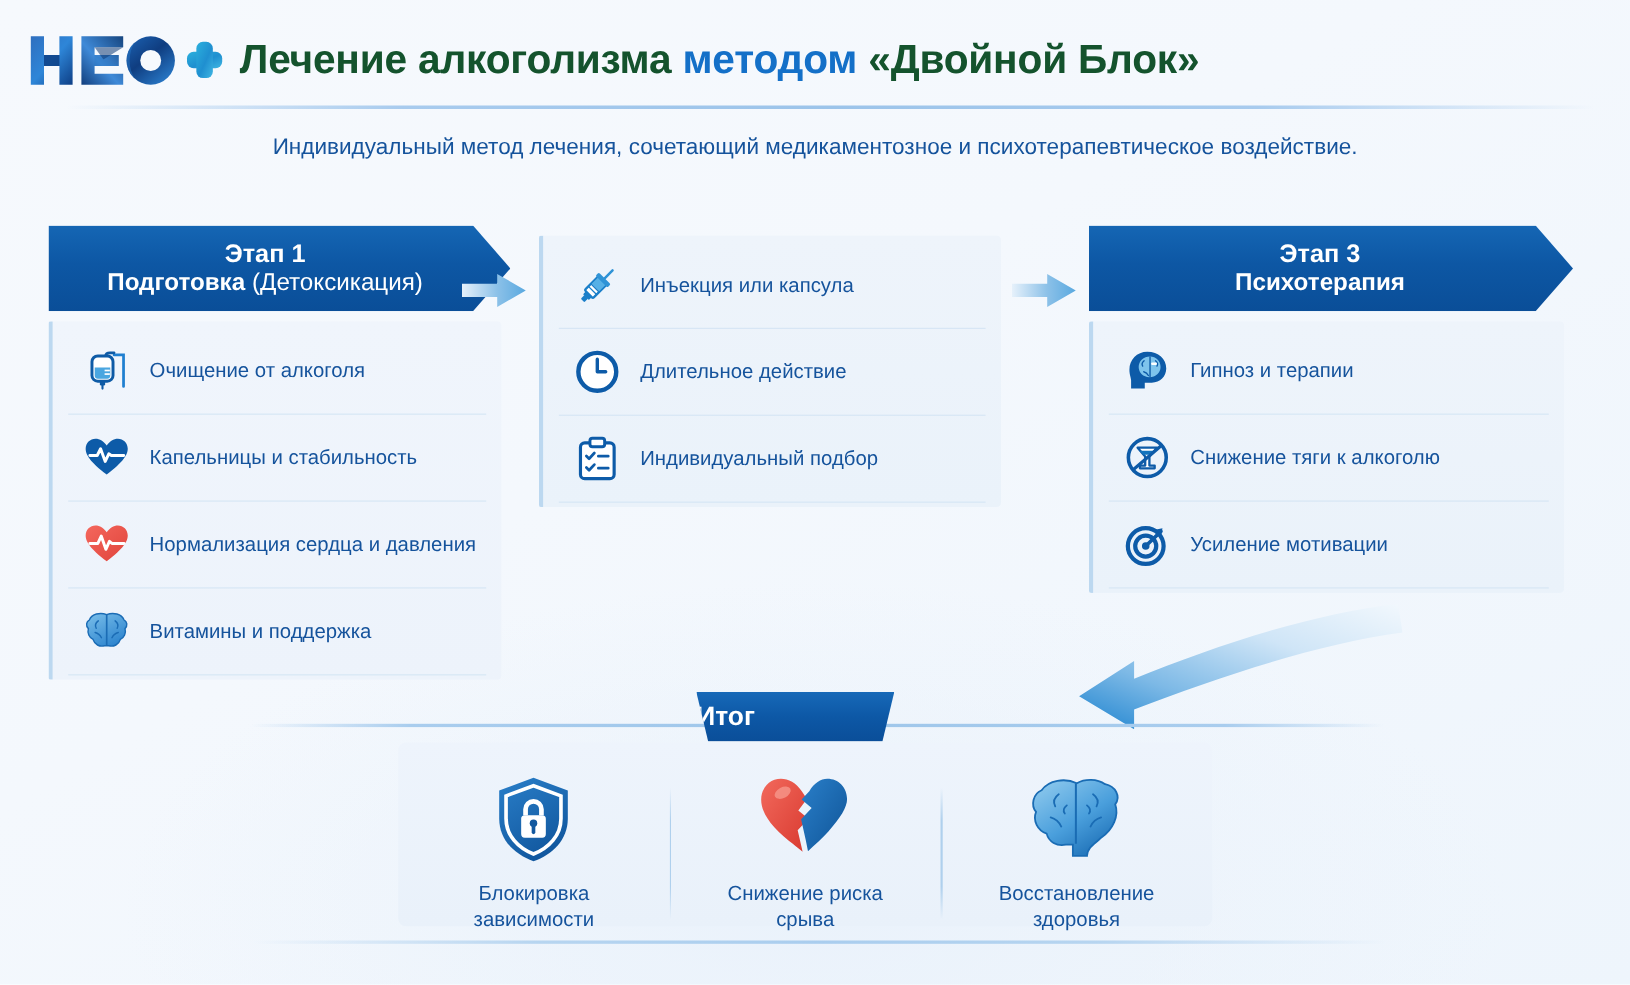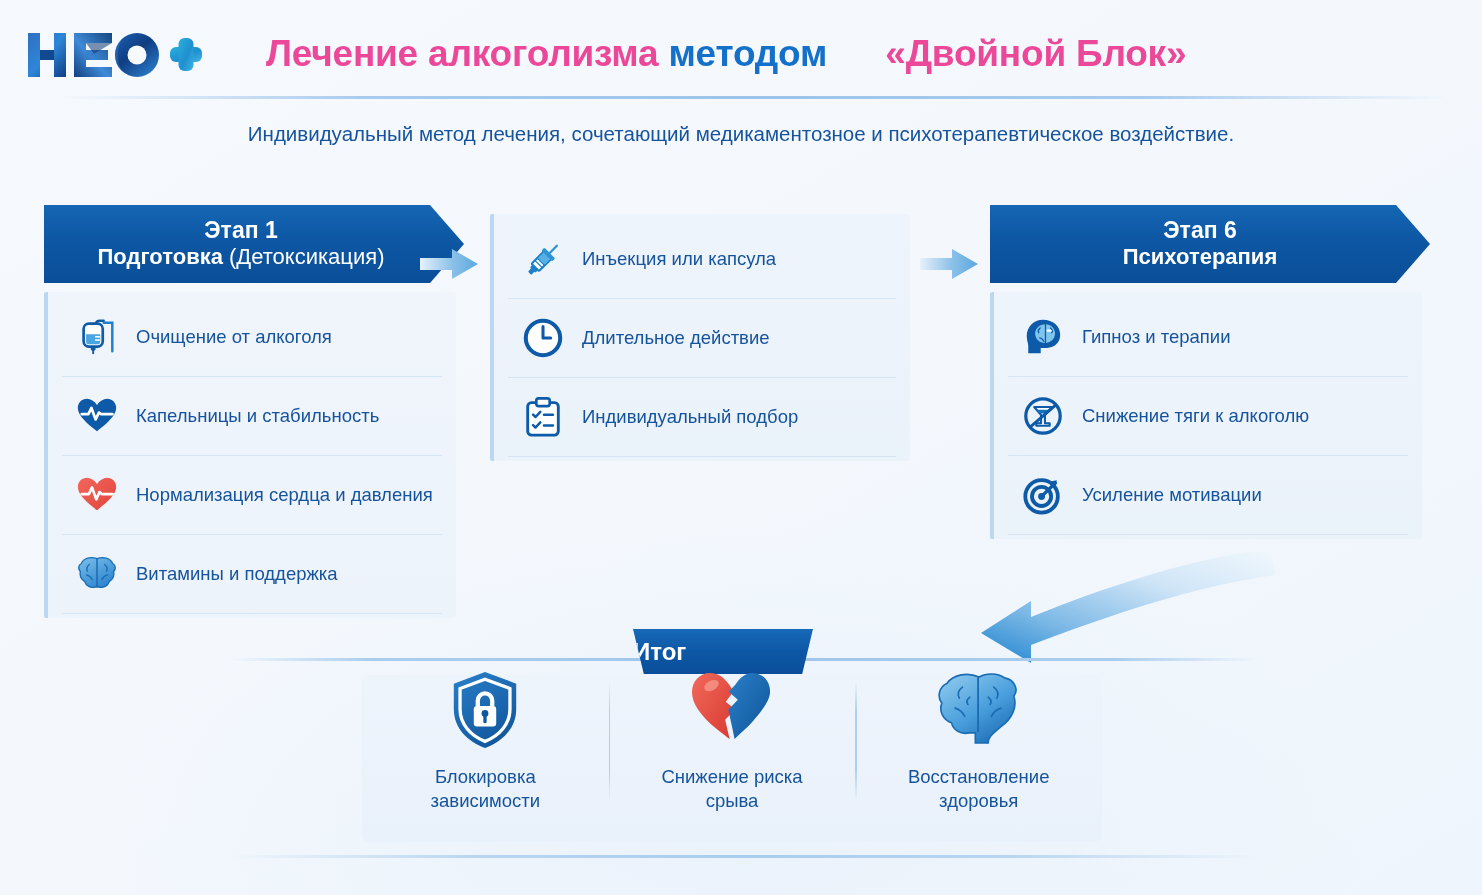--- a/index.html
+++ b/index.html
@@ -18,21 +18,21 @@
   #stage { position:relative; width:1482px; height:895px; }
 
   
   .header { position:absolute; left:0; top:0; width:1482px; height:100px; }
   .logo { position:absolute; left:24px; top:27px; width:180px; height:56px; }
   .title {
     position:absolute; left:218px; top:33px;
     font-size:37px; font-weight:bold; letter-spacing:-0.2px;
     white-space:nowrap;
   }
-  .t-dark  { color:#ec4899;margin-left:48px; }
+  .t-dark  { color:#14532d; }
   .t-mid   { color:#1470c8; }
   .hr-soft {
     position:absolute; left:60px; top:96px; width:1390px; height:3px;
     background:linear-gradient(90deg, rgba(168,203,238,0) 0%, #a8cbee 22%, #9cc4ea 50%, #a8cbee 78%, rgba(168,203,238,0) 100%);
     border-radius:2px;
   }
   .subtitle {
     position:absolute; left:0; top:122px; width:1482px;
     text-align:center; font-size:20.5px; color:#15539c; font-weight:400;
   }
@@ -92,21 +92,21 @@
     clip-path: polygon(0 0, 100% 0, 94% 100%, 6% 100%);
     display:flex; align-items:center; justify-content:flex-start;
     color:#fff; font-size:24px; font-weight:bold;
     box-shadow:0 2px 3px rgba(20,70,130,0.22);
   }
   .result-card {
     position:absolute; left:362px; top:675px; width:740px; height:167px;
     background:linear-gradient(180deg,#eef4fc 0%, #e9f1fa 100%);
     border-radius:7px;
   }
-  .result-items { display:flex; height:100%; align-items:flex-start; }
+  .result-items { display:flex; height:100%; align-items:flex-end; }
   .result-item {
     flex:1; display:flex; flex-direction:column; align-items:center; justify-content:center;
     gap:14px; height:132px; position:relative;
   }
   .result-item + .result-item::before {
     content:""; position:absolute; left:0; top:6px; width:1.5px; height:120px;
     background:linear-gradient(180deg, rgba(175,208,237,0) 0%, #afd0ed 25%, #afd0ed 75%, rgba(175,208,237,0) 100%);
   }
   .result-item .ric { width:88px; height:82px; display:flex; align-items:flex-end; justify-content:center; }
   .result-item .rlbl { text-align:center; font-size:18.5px; color:#15539c; line-height:1.28; }
@@ -319,21 +319,21 @@
             <stop offset="55%" stop-color="#8cc1e8"></stop>
             <stop offset="100%" stop-color="#5aa9e0"></stop>
       </linearGradient>
         </defs>
       <path d="M0 11 h32 V2 l26 15 l-26 15 v-9 H0 Z" fill="url(#ar2)"></path>
     </svg>
   </div>
 
   <div class="stage stage-3">
     <div class="stage-head">
-      <div class="line1">Этап 6</div>
+      <div class="line1">Этап 3</div>
       <div class="line2">
         <span>Психотерапия</span>
       </div>
     </div>
     <div class="stage-body">
 
       <div class="feature">
         <span class="ic">
           <svg viewBox="0 0 46 46" width="44" height="44">
             <path d="M23 5 C13 5 6 12.6 6 22 C6 27 7.6 29.4 7.6 32.4 L7.6 40 h13 v-5.6 h6.6 c8 0 13.8 -6 13.8 -13.4 C41 11.6 33.6 5 23 5 Z" fill="#0d5ba8"></path>

